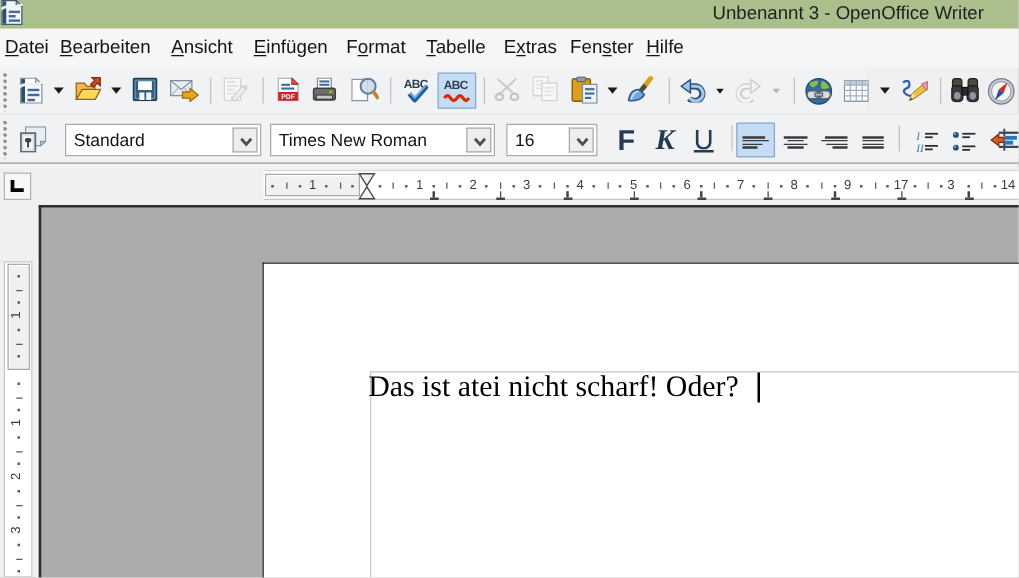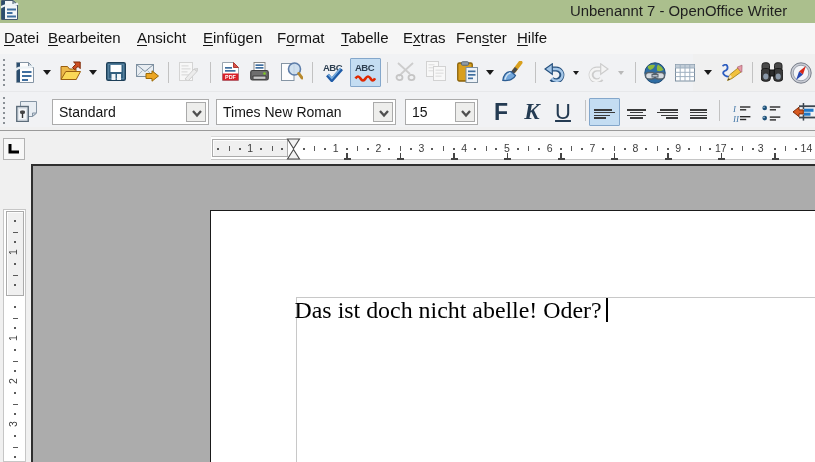--- a/index.html
+++ b/index.html
@@ -60,21 +60,21 @@
 <div class="abs" id="titlebar">
   <svg class="icon" style="left:1px;top:0px" width="18" height="20" viewBox="0 0 18 20">
     <path d="M0.5 0.5 H12 L16.5 5 V19.5 H0.5 Z" fill="#f4f6f8" stroke="#44586c"></path>
     <path d="M12 0.5 L16.5 5 H12 Z" fill="#c3d0db" stroke="#44586c"></path>
     <rect x="1" y="1" width="3" height="18" fill="#2b4d6e"></rect>
     <rect x="6" y="8.5" width="9" height="2" fill="#3f6e9e"></rect>
     <rect x="6" y="12" width="5.5" height="2" fill="#3f6e9e"></rect>
     <rect x="6" y="15.5" width="9" height="2" fill="#3f6e9e"></rect>
     <path d="M-1 8 C6 2 10 8 17 3.5" stroke="#eef3f7" fill="none" stroke-width="2.2"></path>
   </svg>
-  <span class="abs" id="title-text">Unbenannt 7 - OpenOffice Writer</span>
+  <span class="abs" id="title-text">Unbenannt 3 - OpenOffice Writer</span>
 </div>
 
 <div class="abs" id="menubar">
   <span class="mi" style="left:4px"><u>D</u>atei</span>
   <span class="mi" style="left:48px"><u>B</u>earbeiten</span>
   <span class="mi" style="left:137px"><u>A</u>nsicht</span>
   <span class="mi" style="left:203px"><u>E</u>infügen</span>
   <span class="mi" style="left:277px">F<u>o</u>rmat</span>
   <span class="mi" style="left:341px"><u>T</u>abelle</span>
   <span class="mi" style="left:403px">E<u>x</u>tras</span>
@@ -313,21 +313,21 @@
       </svg>
     </div>
   <div class="combo" style="left:216px;width:180px">
       <span class="ct">Times New Roman</span>
     <span class="cbtn"></span>
       <svg class="chev" viewBox="0 0 10 10">
         <path d="M1.5 3 L5.5 7.5 L9.5 3" stroke="#4f4f4f" stroke-width="2.3" fill="none"></path>
       </svg>
     </div>
   <div class="combo" style="left:405px;width:73px">
-      <span class="ct">15</span>
+      <span class="ct">16</span>
     <span class="cbtn"></span>
       <svg class="chev" viewBox="0 0 10 10">
         <path d="M1.5 3 L5.5 7.5 L9.5 3" stroke="#4f4f4f" stroke-width="2.3" fill="none"></path>
       </svg>
     </div>
   <div class="tbtn" style="left:486px;font-weight:bold;font-size:23px">F</div>
   <div class="tbtn" style="left:517px;font-style:italic;font-family:'Liberation Serif',serif;font-weight:600;font-size:23px">K</div>
   <div class="tbtn" style="left:548px;text-decoration:underline;text-underline-offset:1px;font-size:22px">U</div>
   <div class="abs sep tsep" style="left:584.5px"></div>
   <div class="abs sep tsep" style="left:719px"></div>
@@ -410,21 +410,21 @@
         <path d="M1.5 1 H13.5 L7.5 10.5 Z" fill="#f2f2f2" stroke="#4a4a4a" stroke-width="1.1"></path>
         <path d="M1.5 21 H13.5 L7.5 11.5 Z" fill="#f2f2f2" stroke="#4a4a4a" stroke-width="1.1"></path>
       </svg>
     </div>
 </div>
 
 <div class="abs" id="main">
   <div id="docarea">
     <div id="page">
       <div id="tbound">
-        <div id="dtext">Das ist doch nicht abelle! Oder?</div>
+        <div id="dtext">Das ist atei nicht scharf! Oder?</div>
         <div id="cursor"></div>
       </div>
     </div>
   </div>
   <div id="vruler">
       <div id="vmargin"></div>
       <span class="vdot" style="top:74.25px"></span>
       <span class="vtick" style="top:64.5px"></span>
       <span class="vdot" style="top:52.75px"></span>
       <span class="vnum" style="top:36px">1</span>

